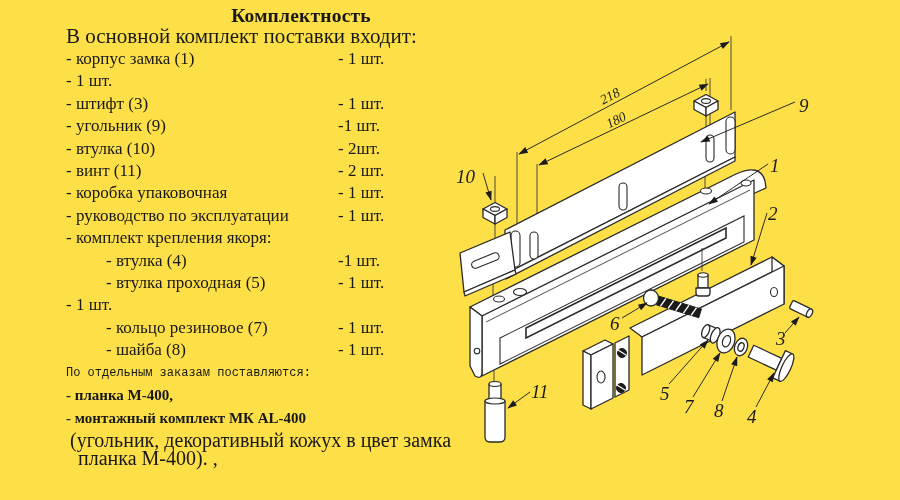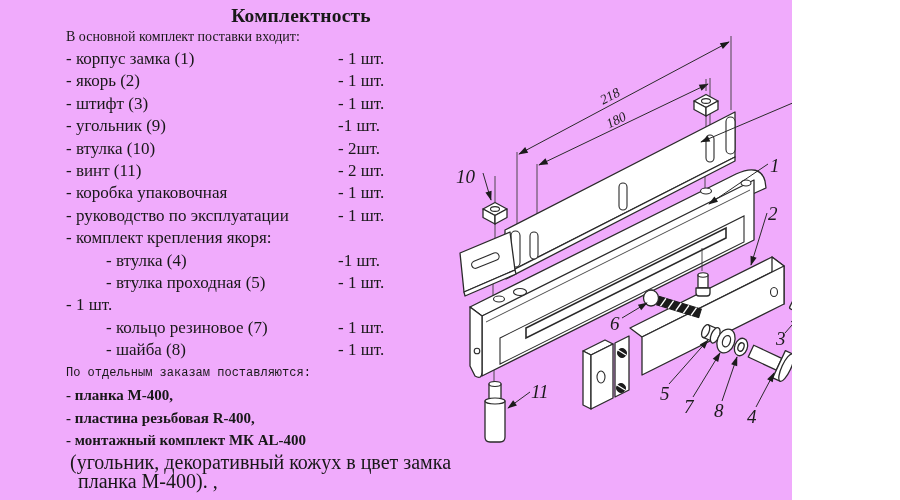--- a/index.html
+++ b/index.html
@@ -1,22 +1,22 @@
 <!DOCTYPE html>
 <html><head>
 <meta charset="utf-8">
 <style>
   html,body{margin:0;padding:0;background:#ffffff;}
   .screen{
-    position:relative;width:792px;height:500px;background:#f0abfc;overflow:hidden;
+    position:relative;width:900px;height:500px;background:#fde047;overflow:hidden;
     font-family:"Liberation Serif","DejaVu Serif",serif;color:#181818;
   }
   .textcol{position:absolute;left:66px;top:5px;width:394px;}
   .title{font-weight:bold;font-size:19.5px;line-height:21px;text-align:center;padding-left:76px;letter-spacing:.2px;}
-  .intro{font-size:14px;line-height:21px;}
+  .intro{font-size:21px;line-height:21px;}
   .rows{margin-top:1px;}
   .row{display:grid;grid-template-columns:272px 1fr;font-size:17px;line-height:22.4px;}
   .row .nm{white-space:nowrap;}
   .row.sub .nm{padding-left:40px;}
   .row .qt{white-space:nowrap;}
   .orders-heading{font-size:12px;line-height:22.4px;font-family:Liberation Mono, monospace;}
   .order-item{font-size:15px;line-height:22.4px;font-weight:bold;white-space:nowrap;}
   .note{font-size:20px;line-height:18.5px;white-space:nowrap;padding-left:4px;margin-top:2px;}
   .note2{padding-left:12px;margin-top:0;font-family:Liberation Serif, serif;}
   svg .ln{stroke:#2a2a2a;stroke-width:1.3;fill:#ffffff;stroke-linejoin:round;}
@@ -35,21 +35,20 @@
 
   <div class="textcol">
     <div class="title">Комплектность</div>
     <div class="intro">В основной комплект поставки входит:</div>
     <div class="rows">
         <div class="row">
           <span class="nm">- корпус замка (1)</span>
           <span class="qt">- 1 шт.</span>
         </div>
         <div class="row">
-          <span class="nm">- якорь (2)</span>
           <span class="qt">- 1 шт.</span>
         </div>
         <div class="row">
           <span class="nm">- штифт (3)</span>
           <span class="qt">- 1 шт.</span>
         </div>
         <div class="row">
           <span class="nm">- угольник (9)</span>
           <span class="qt">-1 шт.</span>
         </div>
@@ -89,21 +88,20 @@
           <span class="qt">- 1 шт.</span>
         </div>
         <div class="row sub">
           <span class="nm">- шайба (8)</span>
           <span class="qt">- 1 шт.</span>
         </div>
       </div>
     <div class="orders-heading">По отдельным заказам поставляются:</div>
     <div>
         <div class="order-item">- планка М-400,</div>
-        <div class="order-item">- пластина резьбовая R-400,</div>
         <div class="order-item">- монтажный комплект МК AL-400</div>
       </div>
     <div class="note">(угольник, декоративный кожух в цвет замка</div>
     <div class="note note2">планка М-400). ,</div>
   </div>
 
   <svg style="position:absolute;left:440px;top:0;width:460px;height:500px" viewBox="440 0 460 500" xmlns="http://www.w3.org/2000/svg">
     <defs>
       <marker id="arw" viewBox="0 0 10 8" refX="9.2" refY="4" markerWidth="10" markerHeight="8" orient="auto-start-reverse" markerUnits="userSpaceOnUse">
         <path d="M0.5,0.8 L10,4 L0.5,7.2 z" fill="#1b1b1b"></path>

